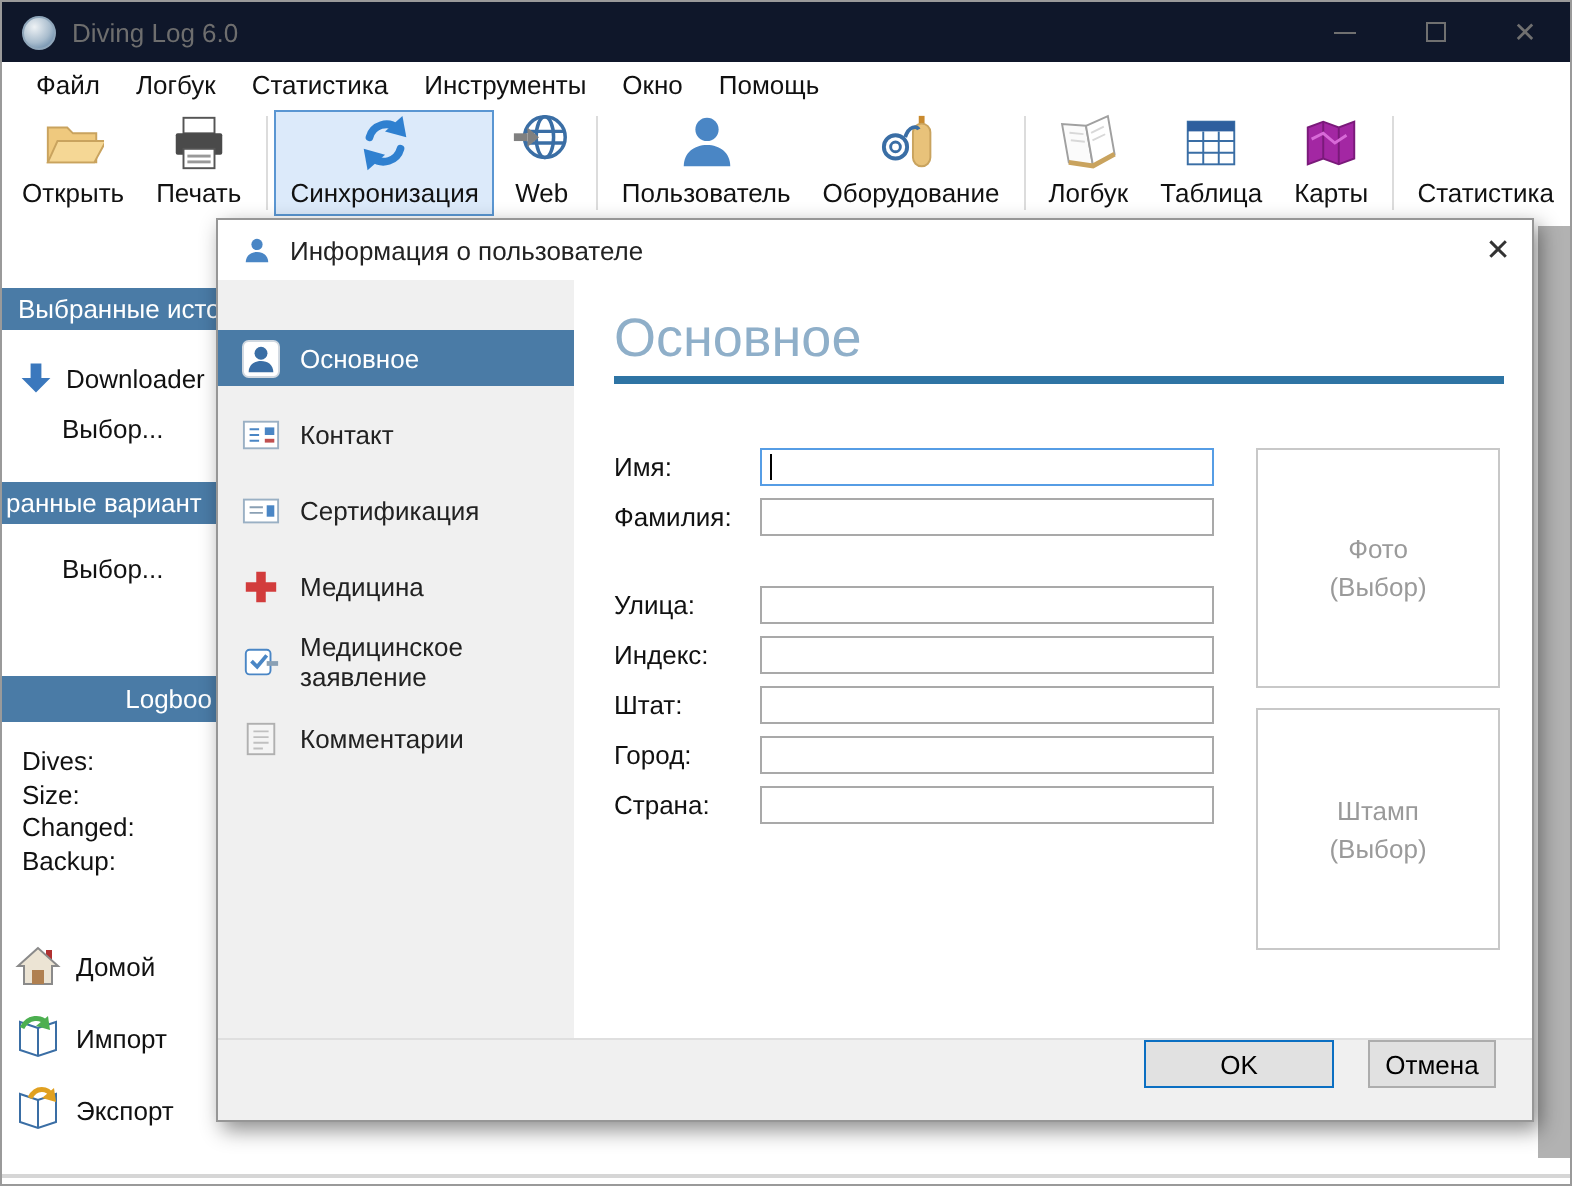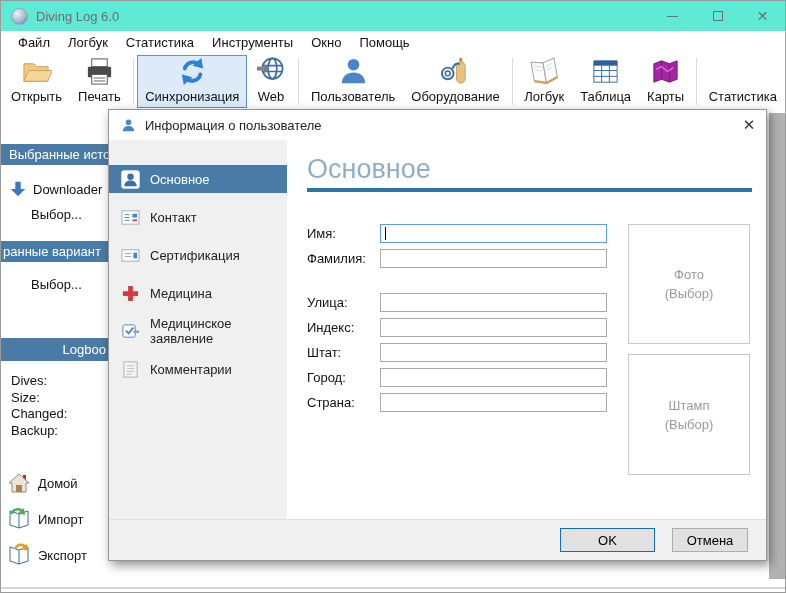--- a/index.html
+++ b/index.html
@@ -1,21 +1,21 @@
 <!DOCTYPE html>
 <html><head>
 <meta charset="utf-8">
 <style>
   * { margin:0; padding:0; box-sizing:border-box; }
   html,body { width:786px; height:593px; }
   body { font-family:"Liberation Sans", sans-serif; font-size:13px; color:#1a1a1a; background:#fff; }
   #window { position:relative; width:786px; height:593px; background:#fff; border:1px solid #9a9a9a; overflow:hidden; }
 
   
-  .titlebar { position:absolute; top:0; left:0; width:100%; height:30px; display:flex; align-items:center; background:#5eead4; }
+  .titlebar { position:absolute; top:0; left:0; width:100%; height:30px; display:flex; align-items:center; background:#0f172a; }
   .app-icon { width:17px; height:17px; border-radius:50%; margin:0 8px 0 10px;
     background:radial-gradient(circle at 35% 30%, #eef2f5, #a8bccd 55%, #6d8dab 85%); border:1px solid #8fa6ba; }
   .app-title { color:#6e6e6e; font-size:13px; }
   .win-controls { margin-left:auto; display:flex; height:100%; }
   .win-btn { width:45px; height:100%; display:flex; align-items:center; justify-content:center; color:#707070; cursor:default; }
   .glyph-min { width:11px; height:0; border-top:1px solid #707070; display:block; }
   .glyph-max { width:10px; height:10px; border:1px solid #707070; display:block; }
   .glyph-close { font-size:14px; line-height:1; }
 
   
@@ -63,24 +63,24 @@
   .frow .tb-input { width:227px; height:19px; border:1px solid #a9a9a9; font-family:"Liberation Sans",sans-serif; font-size:13px; padding:0 4px; background:#fff; outline:none; }
   .frow.focused .tb-input { border-color:#569de5; }
   .input-wrap { position:relative; }
   .caret { position:absolute; left:5px; top:3px; width:1px; height:13px; background:#000; animation:blink 1.06s steps(1) infinite; }
   @keyframes blink { 50% { opacity:0; } }
   .group-gap { height:19px; }
   .pick-box { position:absolute; right:16px; width:122px; border:1px solid #c8c8c8; background:#fff;
     display:flex; flex-direction:column; align-items:center; justify-content:center; color:#9a9a9a; line-height:19px;text-align:right; }
   .photo-box { top:84px; height:120px; }
   .stamp-box { top:214px; height:121px; }
-  .dlg-footer { flex:0 0 auto; height:41px; background:#f0f0f0; border-top:1px solid #dfdfdf; display:flex; align-items:center; justify-content:flex-end; padding-right:18px; }
+  .dlg-footer { flex:0 0 auto; height:41px; background:#f0f0f0; border-top:1px solid #dfdfdf; display:flex; justify-content:flex-end; padding-right:18px; }
   .dlg-btn { height:24px; background:#e1e1e1; border:1px solid #adadad; font-family:"Liberation Sans",sans-serif; font-size:13px; color:#000; }
   .btn-ok { width:95px; border-color:#0b6fc2; margin-right:17px; }
-  .btn-cancel { width:76px; }
+  .btn-cancel { width:64px; }
 </style>
 </head>
 <body>
 
 <div id="window">
 
   <div class="titlebar">
     <span class="app-icon"></span>
     <span class="app-title">Diving Log 6.0</span>
     <div class="win-controls">

